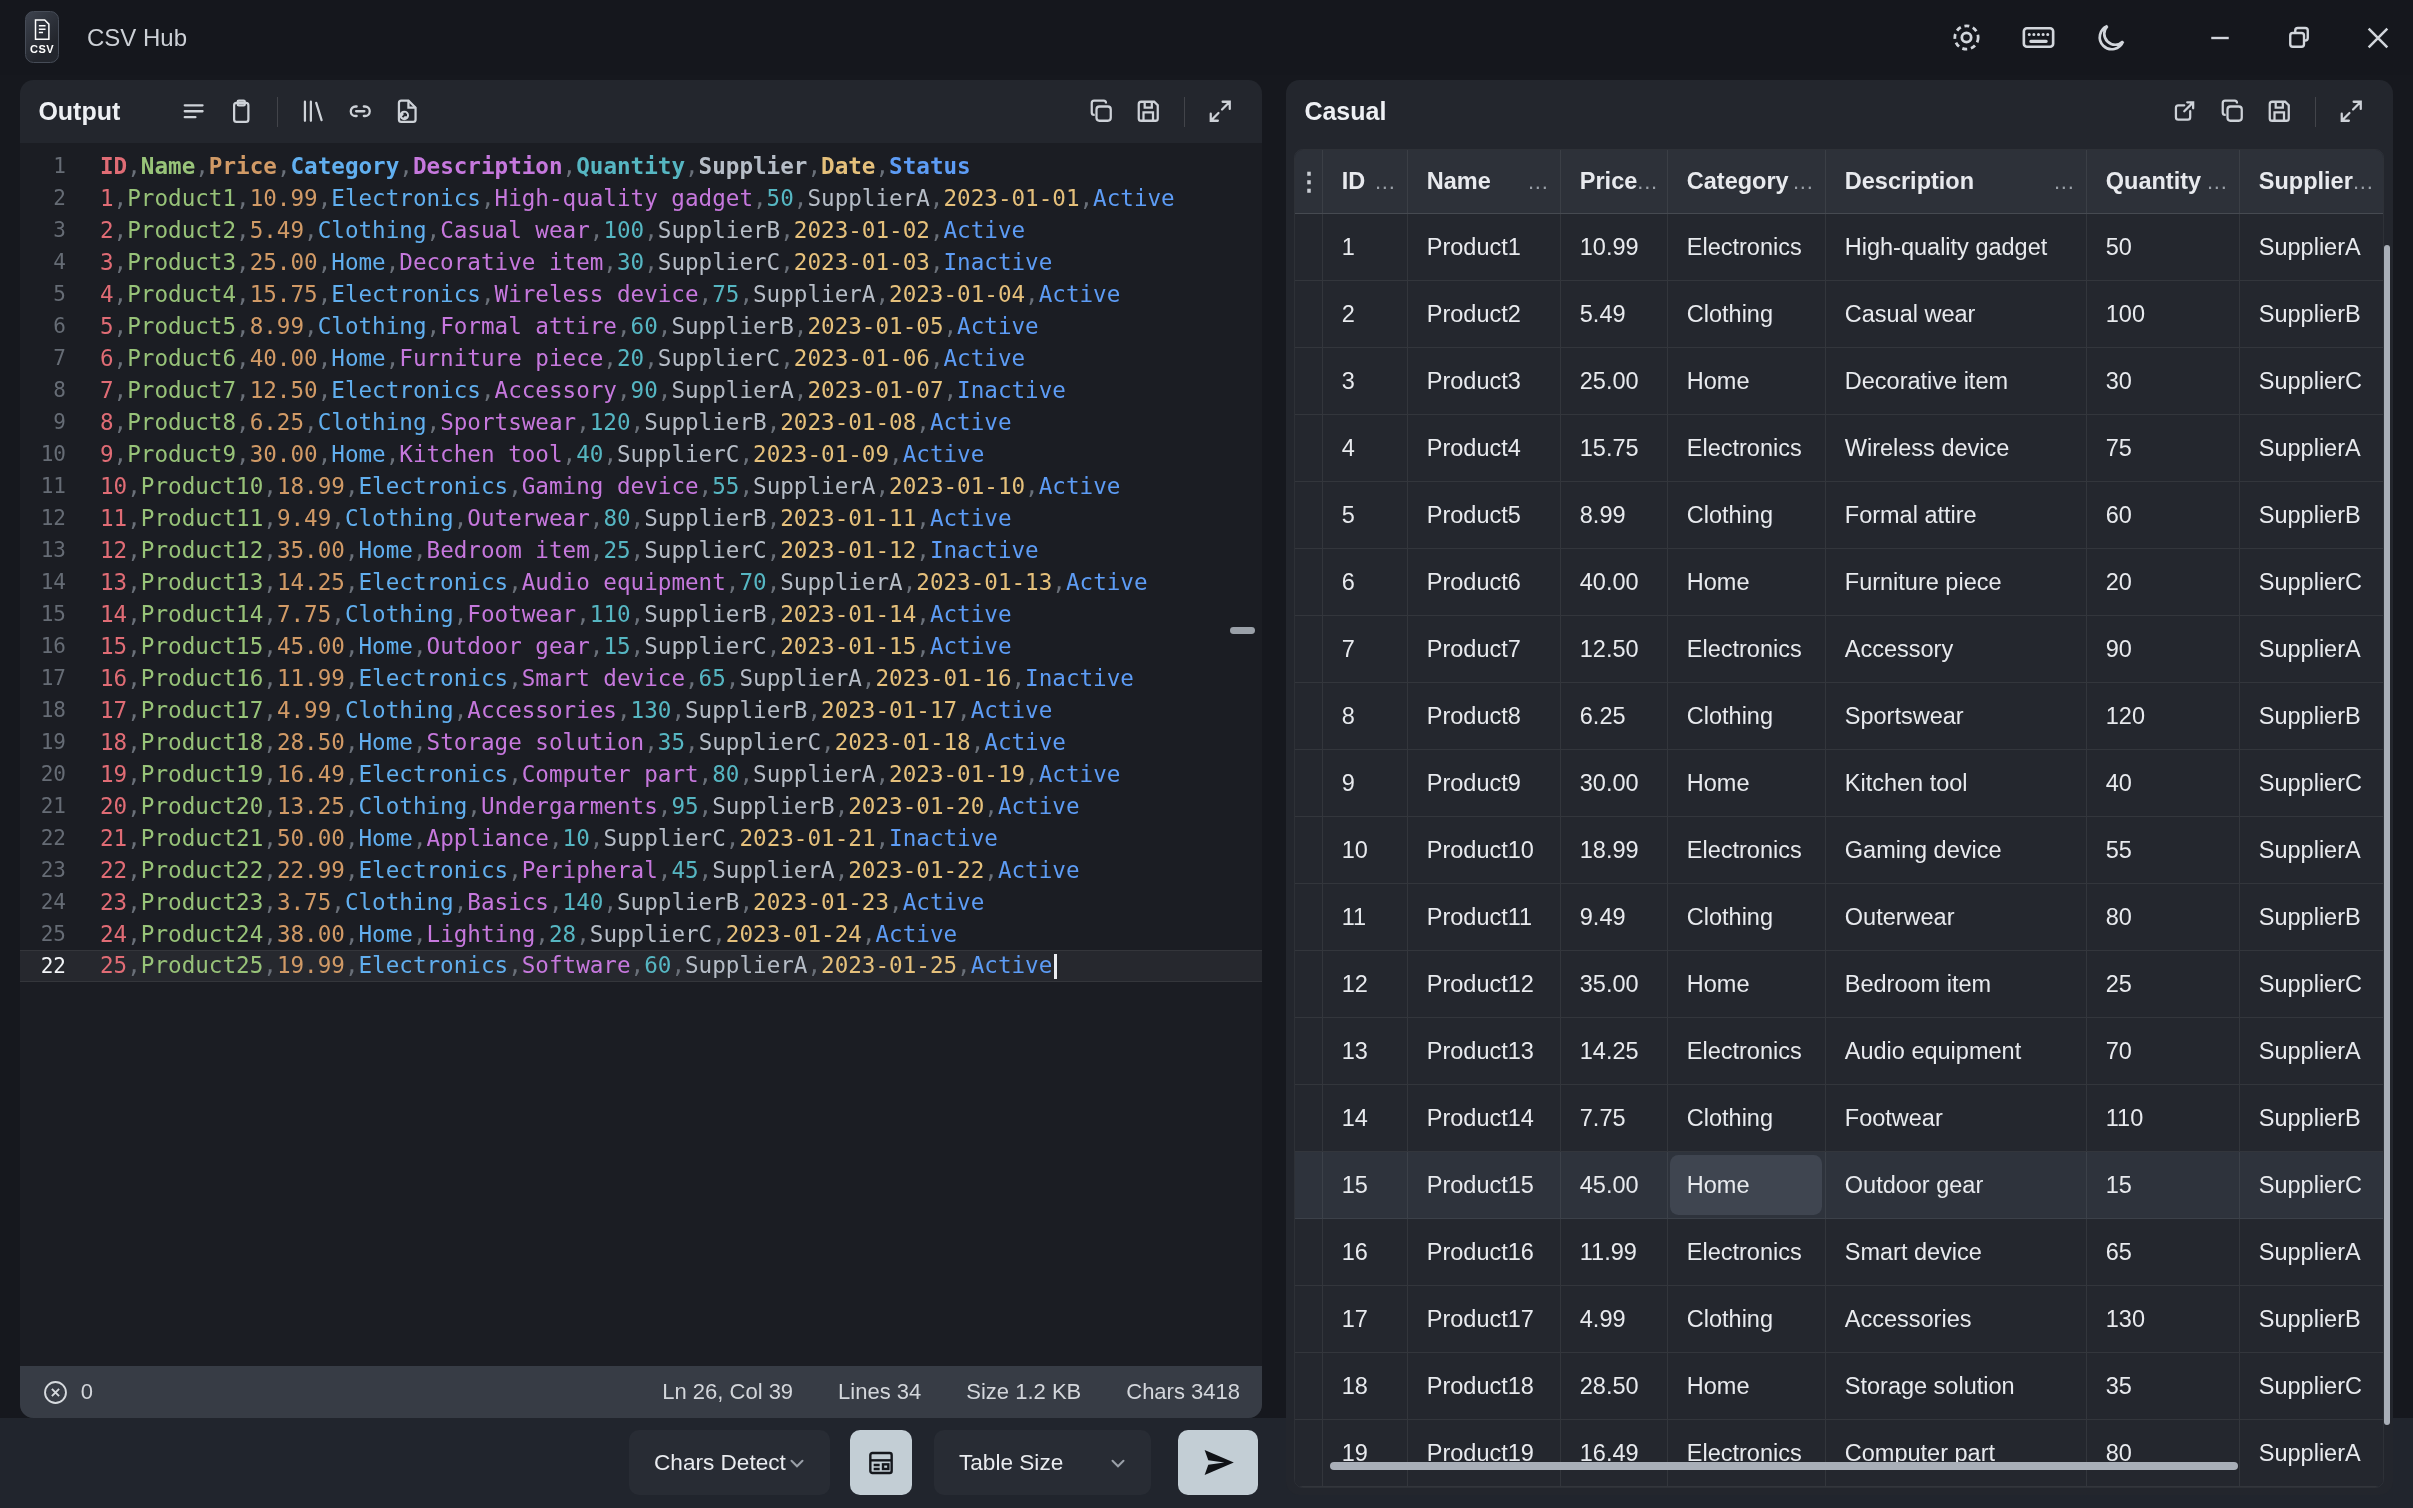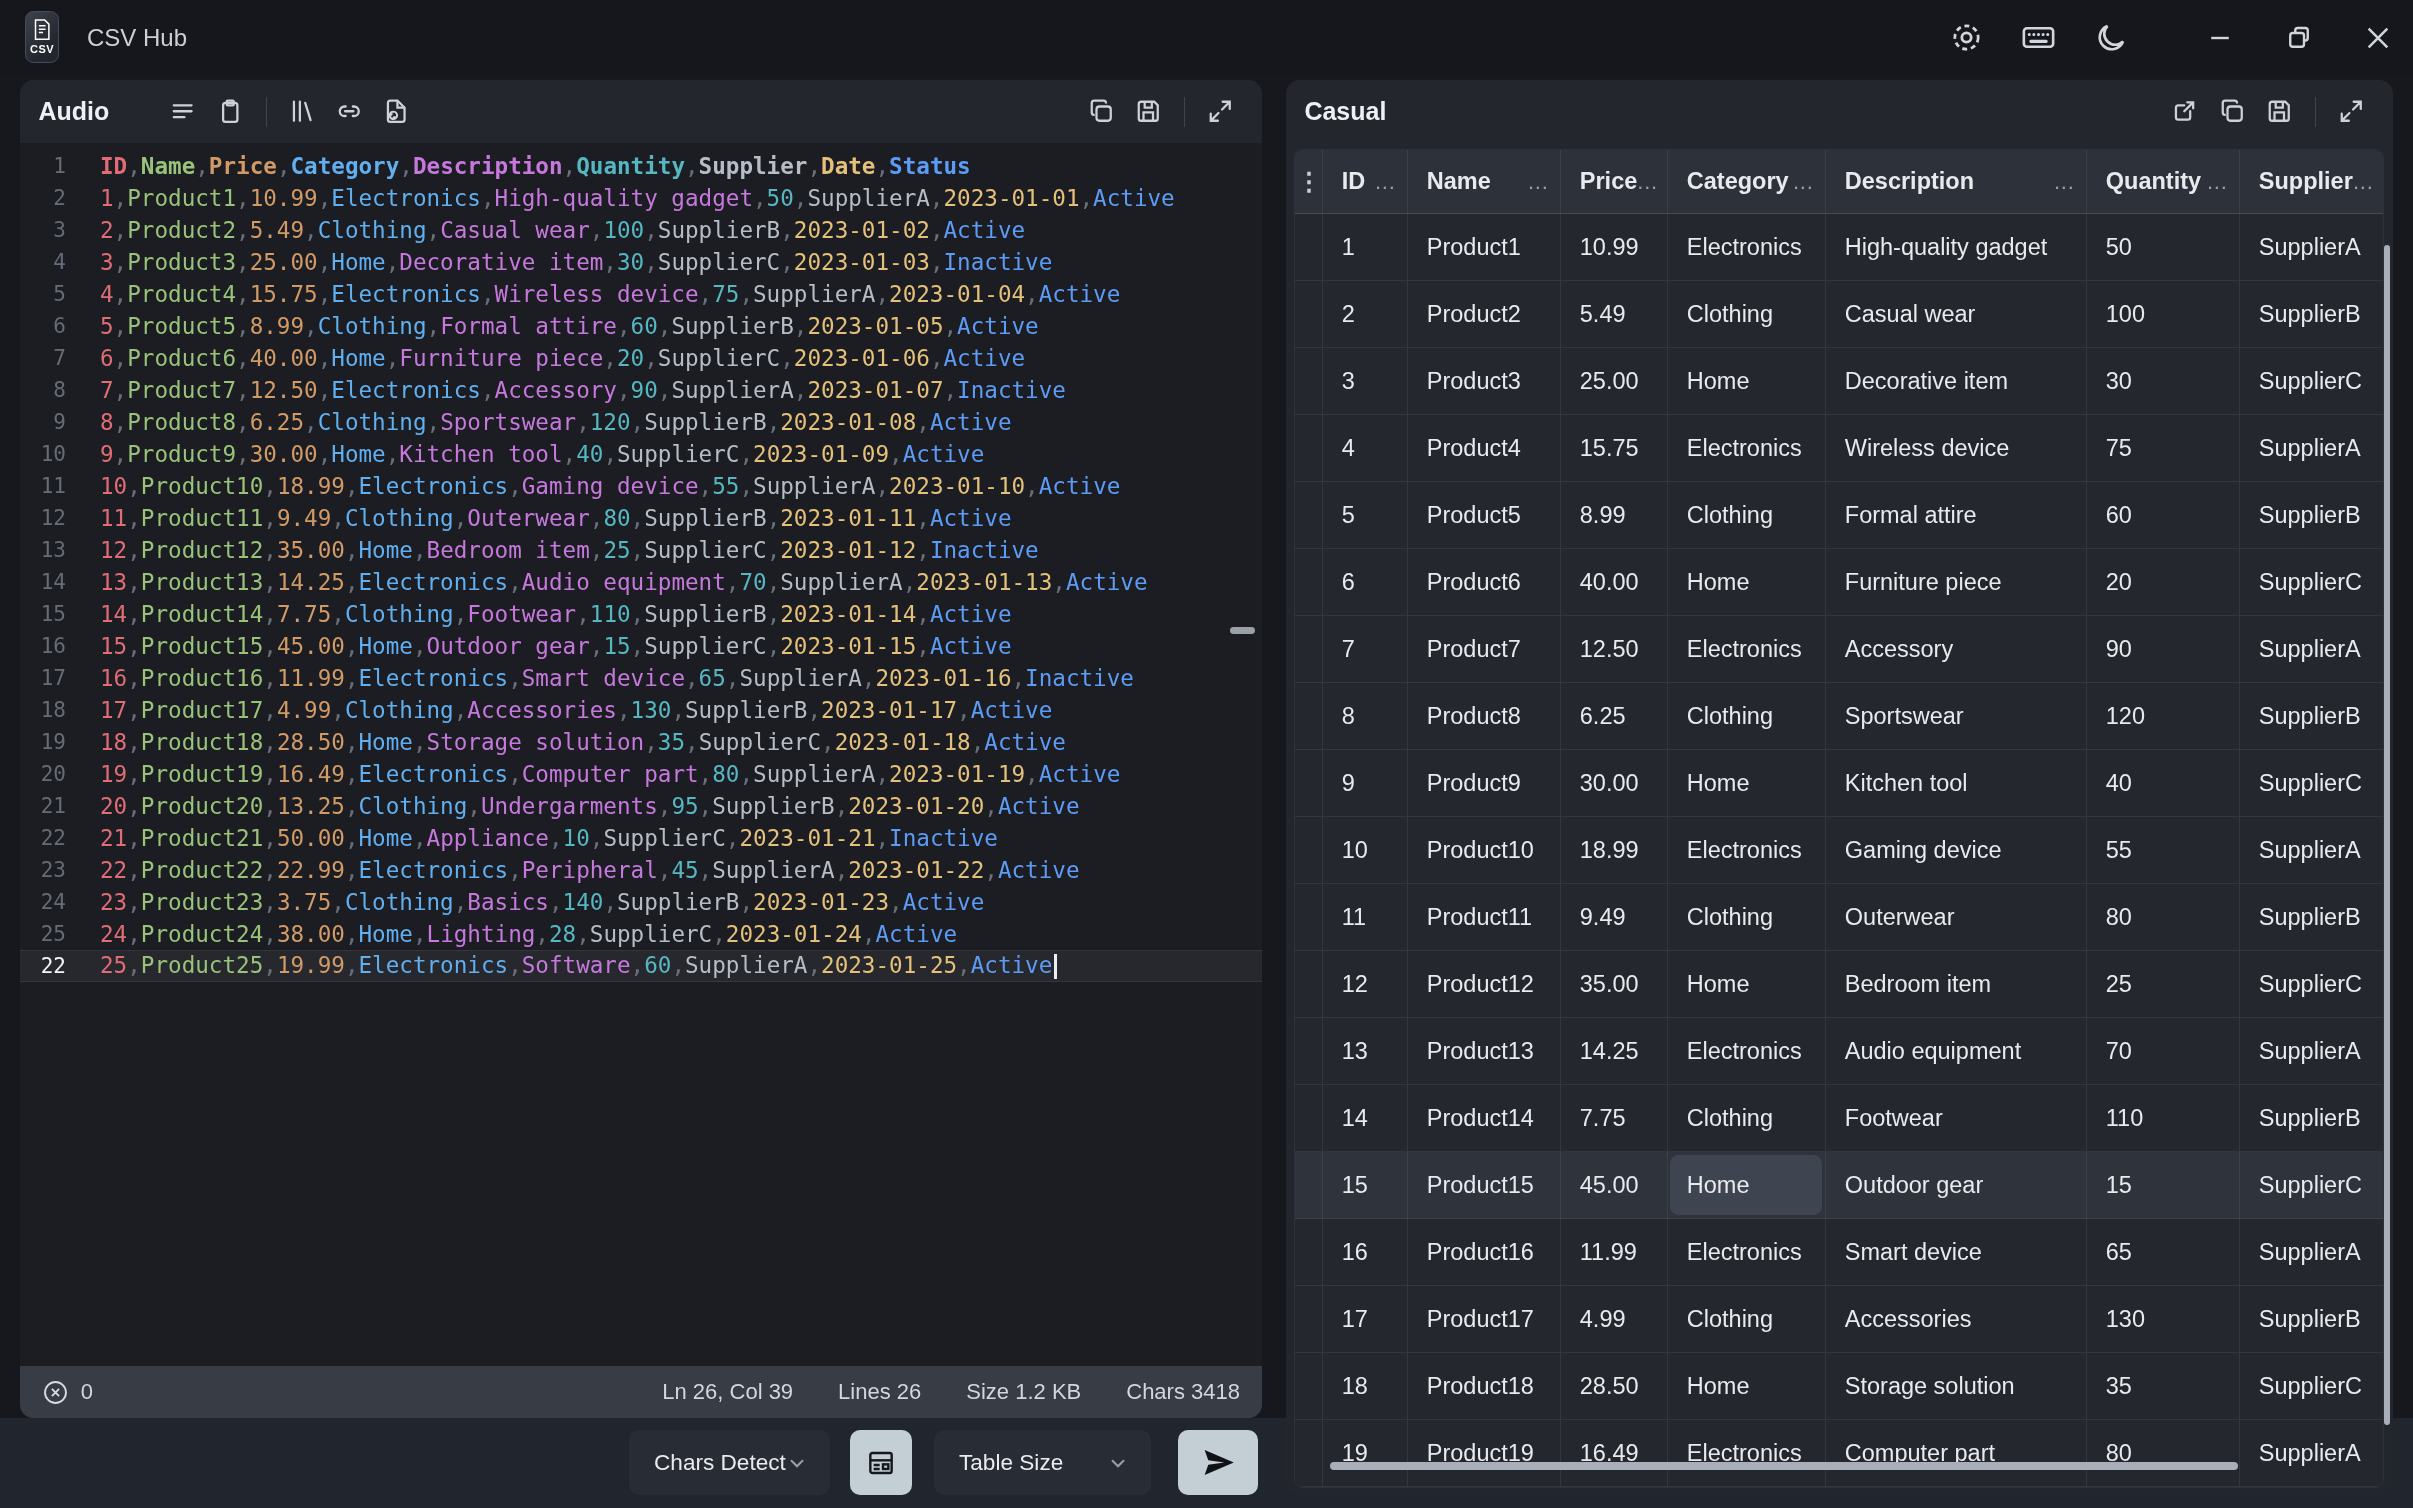--- a/index.html
+++ b/index.html
@@ -127,21 +127,21 @@
     <svg width="32" height="32" viewBox="0 0 24 24" fill="none" stroke-width="1.9">
         <path d="M5 5l14 14M19 5L5 19"></path>
       </svg>
   </div>
 </div>
 
 <div class="bottom-strip"></div>
 
 <div class="panel input-panel">
   <div class="panel-head">
-    <span class="panel-title">Audio</span>
+    <span class="panel-title">Output</span>
 
     <div class="tool-btn">
       <svg width="28.5" height="28.5" viewBox="0 0 24 24" fill="none" stroke-width="1.9" stroke-linecap="round">
         <path d="M4 7h15 M4 12h15 M4 17h9"></path>
       </svg>
     </div>
     <div class="tool-btn">
       <svg width="28.5" height="28.5" viewBox="0 0 24 24" fill="none" stroke-width="1.9">
         <rect x="6" y="5" width="12" height="16" rx="2"></rect>
           <rect x="9" y="3" width="6" height="4" rx="1"></rect>
@@ -300,21 +300,21 @@
   <div class="statusbar">
     <div class="status-left">
       <svg width="27" height="27" viewBox="0 0 24 24" fill="none" stroke-width="1.7">
         <circle cx="12" cy="12" r="9.3"></circle>
           <path d="M8.8 8.8l6.4 6.4 M15.2 8.8l-6.4 6.4"></path>
       </svg>
       <span>0</span>
     </div>
     <div class="status-right">
       <span>Ln 26, Col 39</span>
-      <span>Lines 26</span>
+      <span>Lines 34</span>
       <span>Size 1.2 KB</span>
       <span>Chars 3418</span>
     </div>
   </div>
 </div>
 
 <div class="select-box" id="format-select">
   <span>Chars Detect</span>
   <svg class="chev" width="22" height="22" viewBox="0 0 24 24" fill="none" stroke="#9aa0a8" stroke-width="2.2" stroke-linecap="round">
     <path d="M6 9.5l6 6 6-6"></path>

